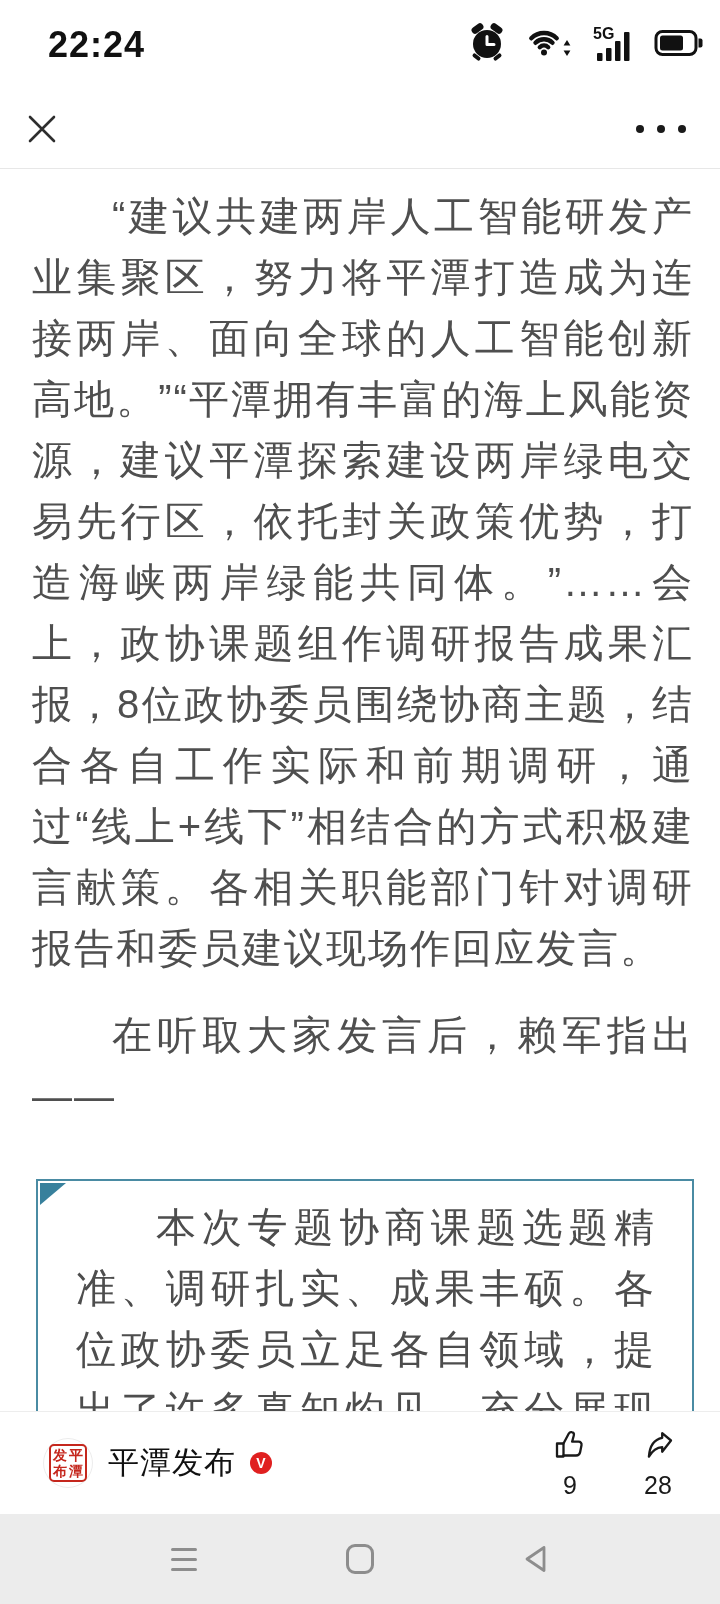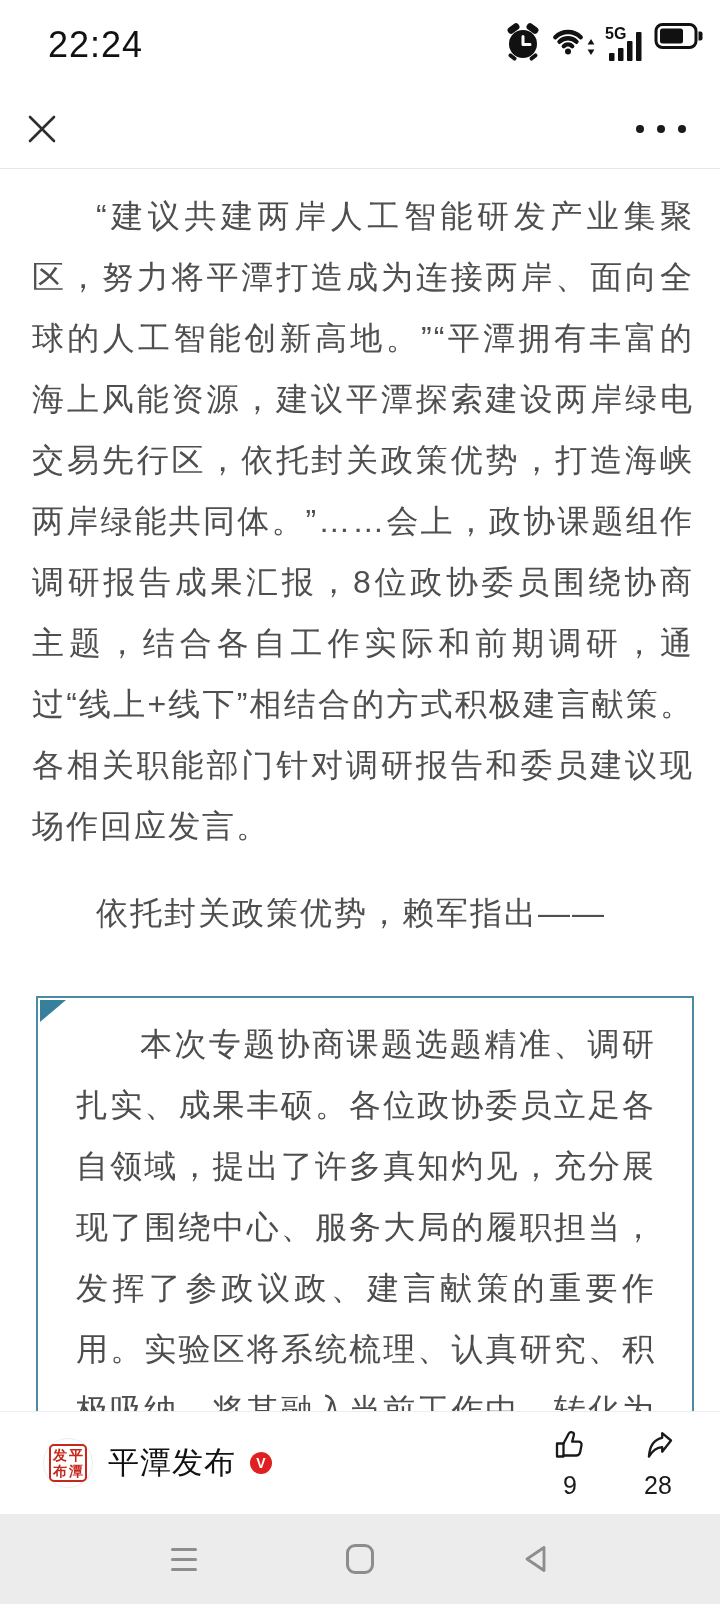--- a/index.html
+++ b/index.html
@@ -3,35 +3,35 @@
 <meta charset="utf-8">
 <style>
   * { margin:0; padding:0; box-sizing:border-box; }
   html,body { background:#fff; }
   body { font-family:"Liberation Sans","DejaVu Sans",sans-serif; }
   .screen{ position:relative; width:720px; height:1604px; background:#ffffff; overflow:hidden; margin:0 auto; }
 
   
   .status-bar{ position:absolute; top:0; left:0; width:720px; height:90px; background:#fff;
     display:flex; align-items:center; justify-content:space-between; padding:0 16px 0 48px; }
-  .status-time{ font-size:36px; font-weight:400; color:#111; letter-spacing:1px; }
-  .status-icons{ display:flex; align-items:flex-start; gap:6px; }
+  .status-time{ font-size:36px; font-weight:700; color:#111; letter-spacing:1px; }
+  .status-icons{ display:flex; align-items:center; gap:18px; }
 
   
   .nav-bar{ position:absolute; top:90px; left:0; width:720px; height:79px; background:#fff;
     display:flex; align-items:center; justify-content:space-between; padding:0 34px 0 20px;
     border-bottom:1px solid #e7e7e7; }
   .nav-close{ width:44px; height:44px; display:flex; align-items:center; justify-content:center; }
   .nav-more{ display:flex; gap:13px; align-items:center; height:44px; }
   .nav-more i{ width:8px; height:8px; border-radius:50%; background:#1a1a1a; }
 
   
   .article{ position:absolute; top:170px; left:0; width:720px; height:1241px; overflow:hidden;
     background:#fff; padding:16px 26px 0 32px; }
-  .article p{ font-size:32px; line-height:61px; color:#4f4f4f; text-align:justify;
+  .article p{ font-size:40px; line-height:61px; color:#4f4f4f; text-align:justify;
     letter-spacing:2px; text-indent:2em; }
   .para2{ margin-top:26px; }
 
   .quote-box{ position:relative; margin:52px 0 0 4px; border:2px solid #4a8ba3; border-bottom:none;
     padding:16px 36px 80px 38px; min-height:560px; }
   .quote-corner{ position:absolute; top:2px; left:2px; width:26px; height:22px; background:#37809c;
     -webkit-clip-path:polygon(0 0,100% 0,0 100%); clip-path:polygon(0 0,100% 0,0 100%); }
   .quote-box p{ color:#4d4d4d; }
 
   
@@ -122,21 +122,21 @@
     </span>
     <span class="nav-more">
         <i></i>
         <i></i>
         <i></i>
       </span>
   </div>
 
   <div class="article">
     <p>“建议共建两岸人工智能研发产业集聚区，努力将平潭打造成为连接两岸、面向全球的人工智能创新高地。”“平潭拥有丰富的海上风能资源，建议平潭探索建设两岸绿电交易先行区，依托封关政策优势，打造海峡两岸绿能共同体。”……会上，政协课题组作调研报告成果汇报，8位政协委员围绕协商主题，结合各自工作实际和前期调研，通过“线上+线下”相结合的方式积极建言献策。各相关职能部门针对调研报告和委员建议现场作回应发言。</p>
-    <p class="para2">依托封关政策优势，赖军指出——</p>
+    <p class="para2">在听取大家发言后，赖军指出——</p>
 
     <div class="quote-box">
       <span class="quote-corner"></span>
       <p>本次专题协商课题选题精准、调研扎实、成果丰硕。各位政协委员立足各自领域，提出了许多真知灼见，充分展现了围绕中心、服务大局的履职担当，发挥了参政议政、建言献策的重要作用。实验区将系统梳理、认真研究、积极吸纳，将其融入当前工作中，转化为推动高质量发展的务实举措。</p>
     </div>
   </div>
 
   <div class="bottom-bar">
     <div class="account">
       <span class="seal-logo">

